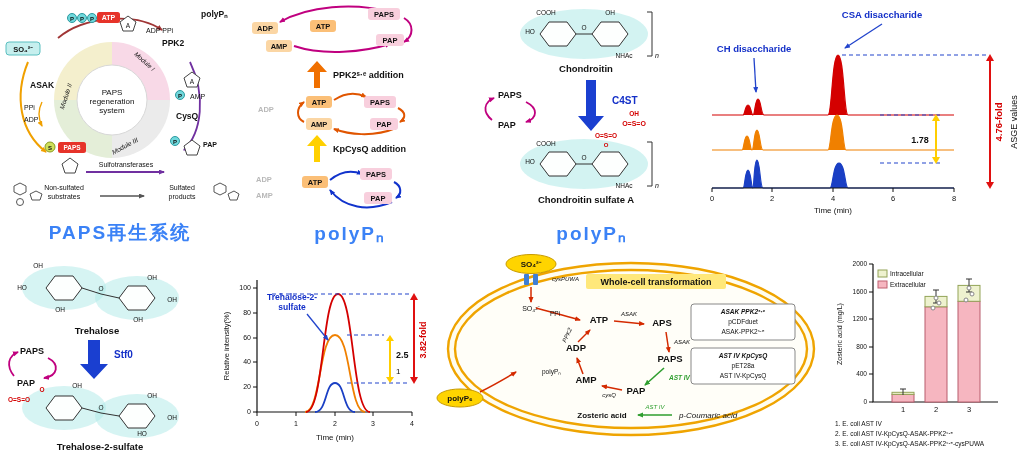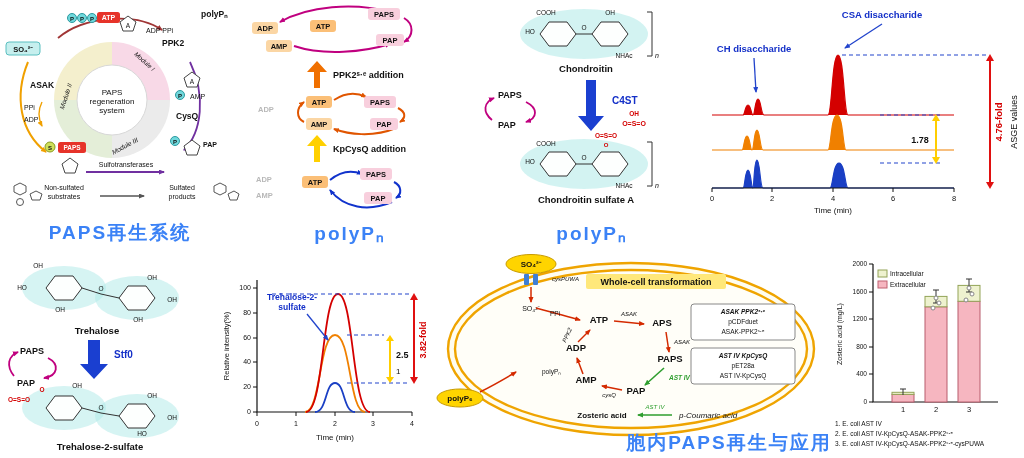--- a/index.html
+++ b/index.html
@@ -467,16 +467,15 @@
       <circle cx="533" cy="38" r="2" fill="#fff" stroke="#888"></circle>
     </g>
     <text class="t75 mid" x="467" y="162">1</text>
     <text class="t75 mid" x="500" y="162">2</text>
     <text class="t75 mid" x="533" y="162">3</text>
     <text class="t65" x="399" y="176">1. E. coli AST IV</text>
     <text class="t65" x="399" y="186">2. E. coli AST IV-KpCysQ-ASAK-PPK2ˢ·ᵉ</text>
     <text class="t65" x="399" y="196">3. E. coli AST IV-KpCysQ-ASAK-PPK2ˢ·ᵉ-cysPUWA</text>
   </g>
 </svg>
-<div class="ptitle">胞内PAPS再生与应用</div>
 </section>
 
 </div>
 
 </body></html>

